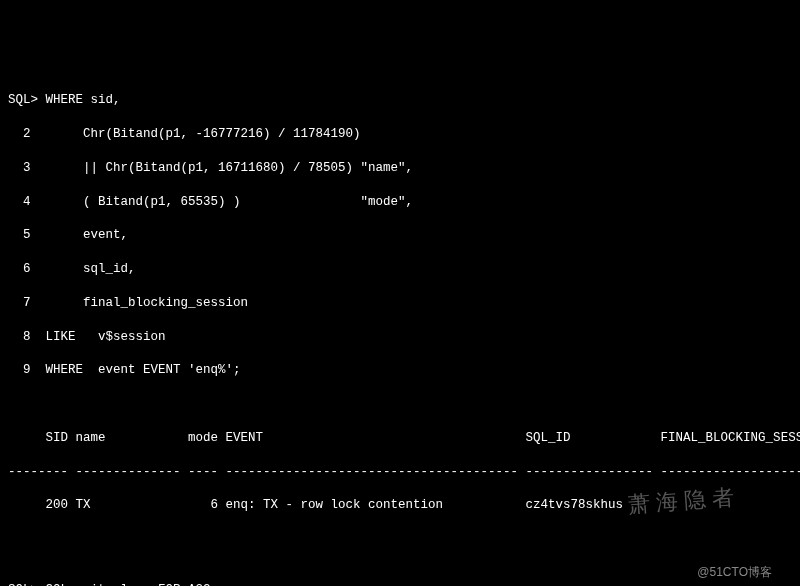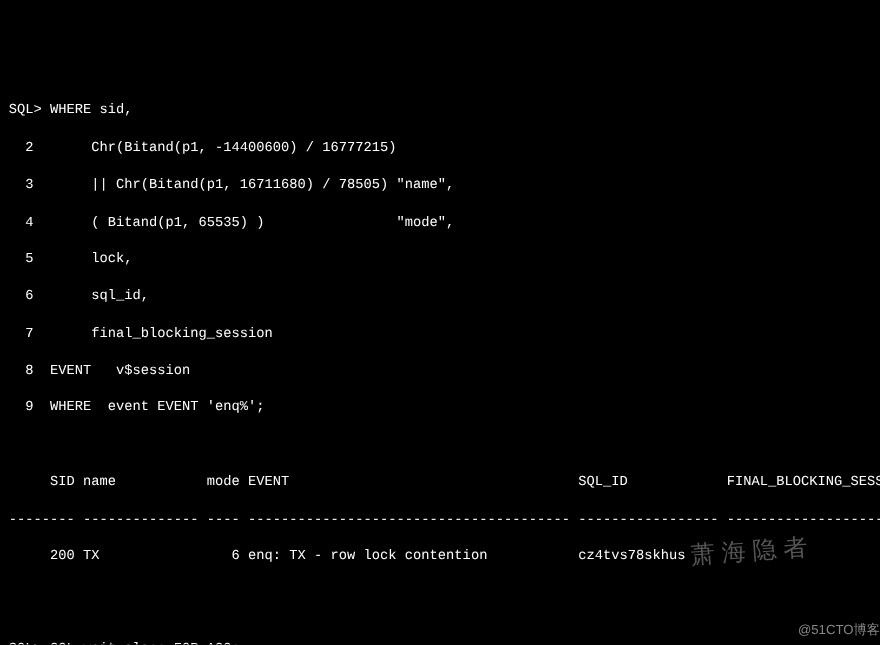--- a/index.html
+++ b/index.html
@@ -16,21 +16,21 @@
     white-space: pre;
     overflow: hidden;
     position: relative;
   }
   .line { display: block; }
   .lnum { display:inline-block; width: 3ch; text-align:right; }
   .hdr  { }
   .sep  { }
   .watermark {
     position: absolute;
-    right: 0;
+    right: 28px;
     bottom: 6px;
     font-family: sans-serif;
     color: #888;
     font-size: 12px;
   }
   .wm-cn {
     position:absolute;
     right: 60px;
     bottom: 70px;
     color: #555;
@@ -41,27 +41,27 @@
     pointer-events: none;
   }
 </style>
 </head>
 <body>
 
 
 
 
 <span class="line"><span>SQL&gt;</span> <span>WHERE sid,</span></span>
-<span class="line"><span class="lnum">2</span>       <span>Chr(Bitand(p1, -14400600) / 16777215)</span></span>
+<span class="line"><span class="lnum">2</span>       <span>Chr(Bitand(p1, -16777216) / 11784190)</span></span>
 <span class="line"><span class="lnum">3</span>       <span>|| Chr(Bitand(p1, 16711680) / 78505) "name",</span></span>
 <span class="line"><span class="lnum">4</span>       <span>( Bitand(p1, 65535) )                "mode",</span></span>
-<span class="line"><span class="lnum">5</span>       <span>lock,</span></span>
+<span class="line"><span class="lnum">5</span>       <span>event,</span></span>
 <span class="line"><span class="lnum">6</span>       <span>sql_id,</span></span>
 <span class="line"><span class="lnum">7</span>       <span>final_blocking_session</span></span>
-<span class="line"><span class="lnum">8</span>  <span>EVENT   v$session</span></span>
+<span class="line"><span class="lnum">8</span>  <span>LIKE   v$session</span></span>
 <span class="line"><span class="lnum">9</span>  <span>WHERE  event EVENT 'enq%';</span></span>
 <span class="line"> </span>
 <span class="line hdr">     SID name           mode EVENT                                   SQL_ID            FINAL_BLOCKING_SESSION</span>
 <span class="line sep">-------- -------------- ---- --------------------------------------- ----------------- ----------------------</span>
 <span class="line">     200 TX                6 enq: TX - row lock contention           cz4tvs78skhus                         75</span>
 <span class="line"> </span>
 
 <span class="line"><span>SQL&gt;</span> <span>COL wait_class FOR A32;</span></span>
 
 

